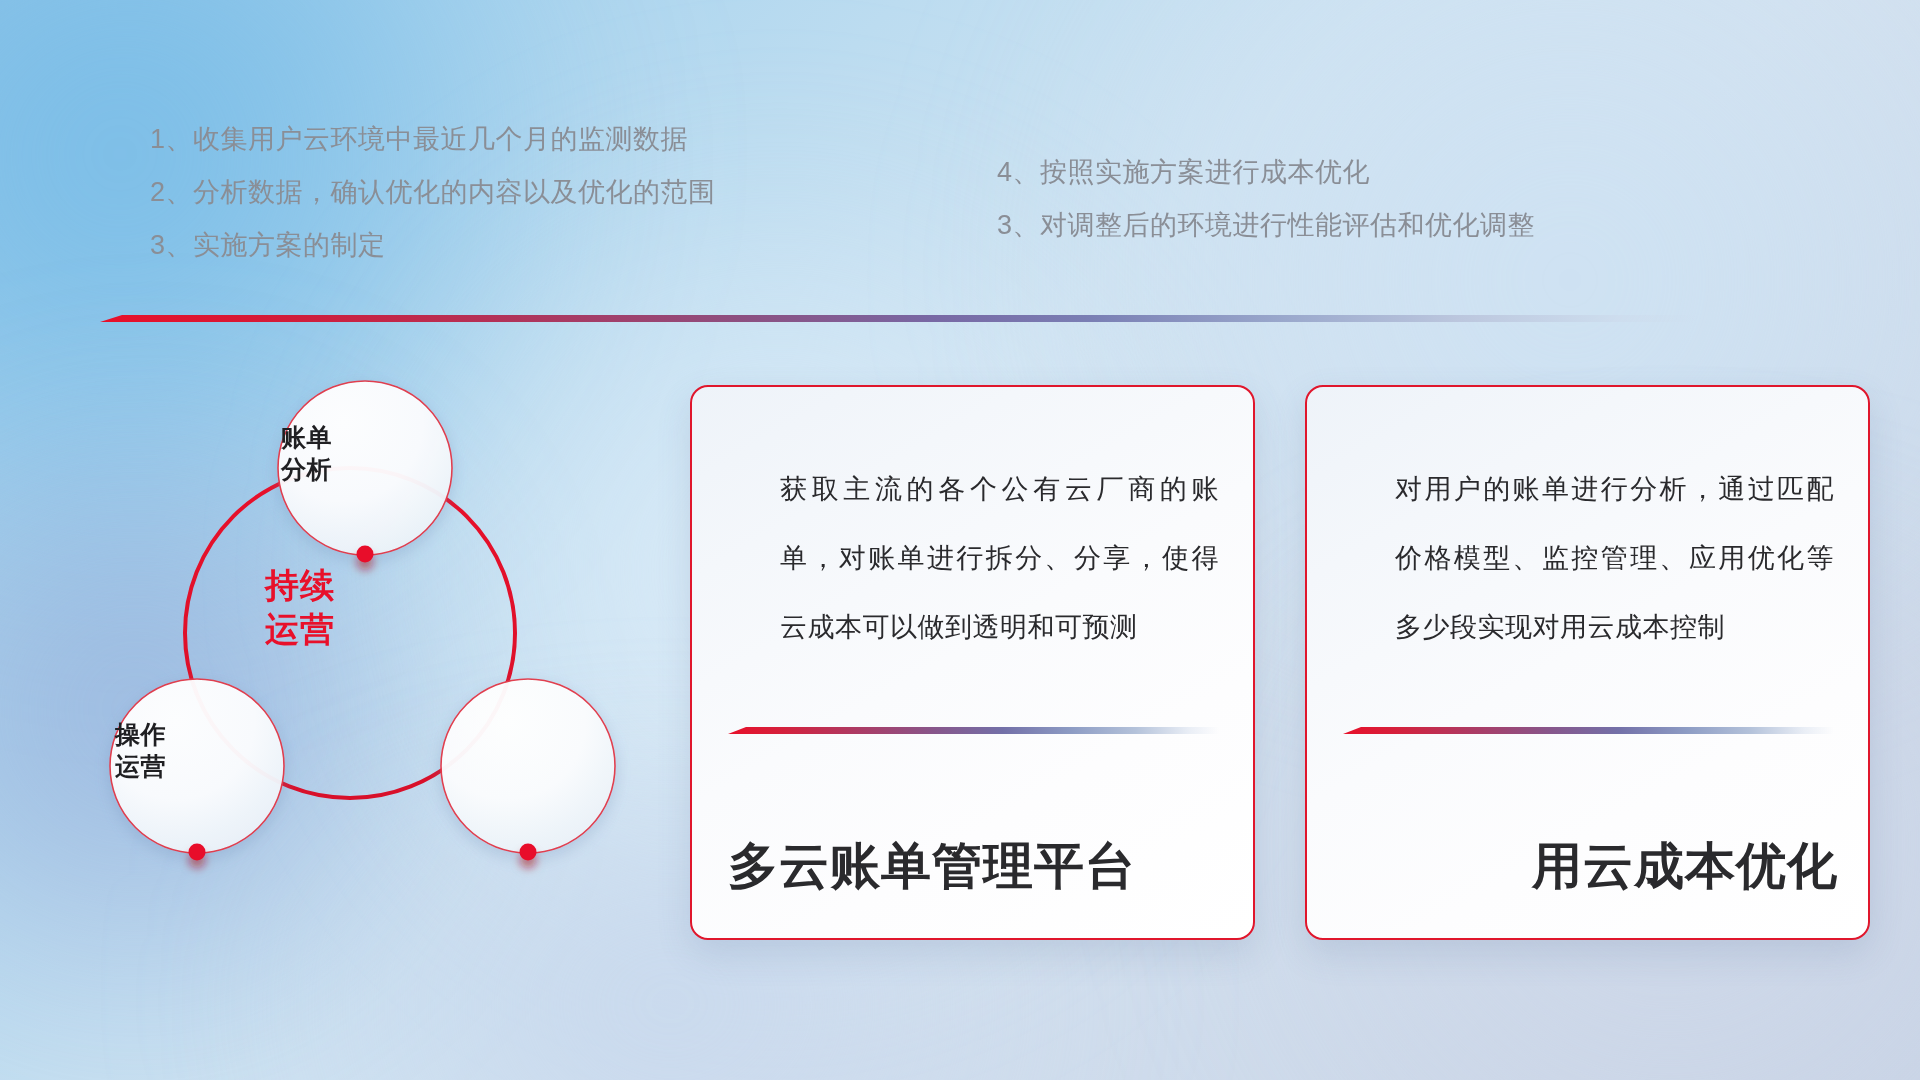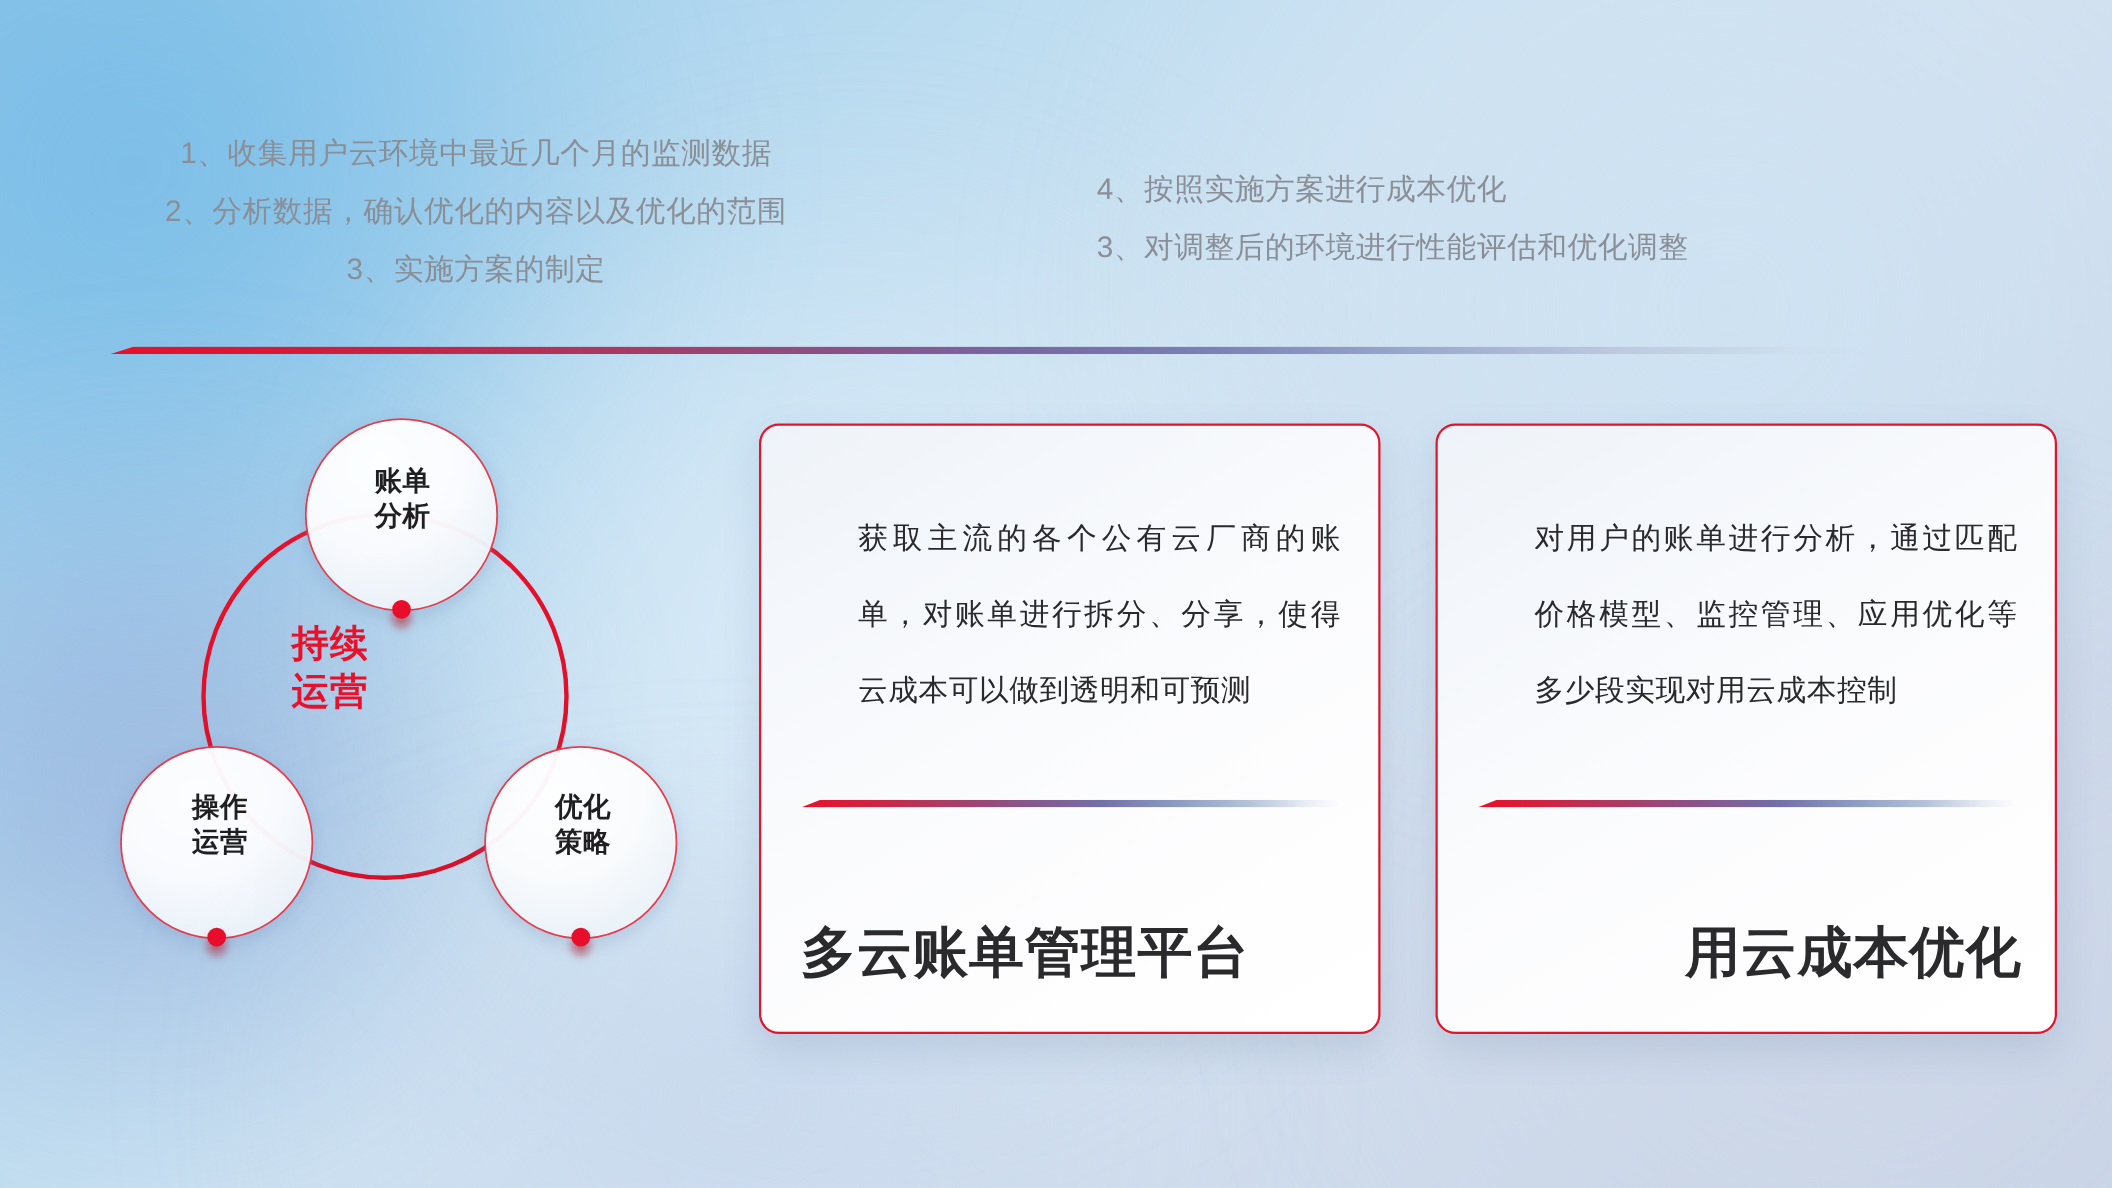--- a/index.html
+++ b/index.html
@@ -75,21 +75,21 @@
   .bullets {
     position: absolute;
     color: #8a8e96;
     font-size: 27px;
     line-height: 1.0;
     letter-spacing: .5px;
     white-space: nowrap;
   }
   .bullets .line { margin: 0 0 26px 0; }
   .bullets .line:last-child { margin-bottom: 0; }
-  #bullets-left  { left: 150px; top: 126px; text-align: center; }
+  #bullets-left  { left: 150px; top: 126px; }
   #bullets-right { left: 997px; top: 159px; }
 
   
   #divider-wrap {
     position: absolute;
     left: 100px;
     top: 312px;
     width: 1600px;
     height: 14px;
   }
@@ -115,21 +115,21 @@
   #venn {
     position: absolute;
     left: 85px;
     top: 348px;
     width: 560px;
     height: 560px;
   }
   #venn svg { display: block; width: 560px; height: 560px; }
   .venn-label {
     position: absolute;
-    text-align: center;
+    text-align: left;
     color: #1f1f22;
     font-weight: 700;
     font-size: 25px;
     line-height: 1.28;
     white-space: pre-line;
     letter-spacing: .5px;
   }
   #venn-label-top    { left: 196px; top: 73px;  width: 170px; }
   #venn-label-left   { left: 30px;  top: 370px; width: 170px; }
   #venn-label-right  { left: 360px; top: 370px; width: 170px; }
@@ -282,22 +282,20 @@
       </g>
       <g filter="url(#dotShadow)">
         <circle cx="443" cy="504" r="8.5" fill="#e8102a"></circle>
       </g>
     </svg>
 
     <div class="venn-label" id="venn-label-top">账单
 分析</div>
     <div class="venn-label" id="venn-label-left">操作
 运营</div>
-    <div class="venn-label" id="venn-label-right">优化
-策略</div>
     <div id="venn-label-center">持续
 运营</div>
   </div>
 
   <div class="card" id="card-1">
     <div class="card-body">获取主流的各个公有云厂商的账单，对账单进行拆分、分享，使得云成本可以做到透明和可预测</div>
     <div class="card-rule">
       <i></i>
     </div>
     <div class="card-title">多云账单管理平台</div>

